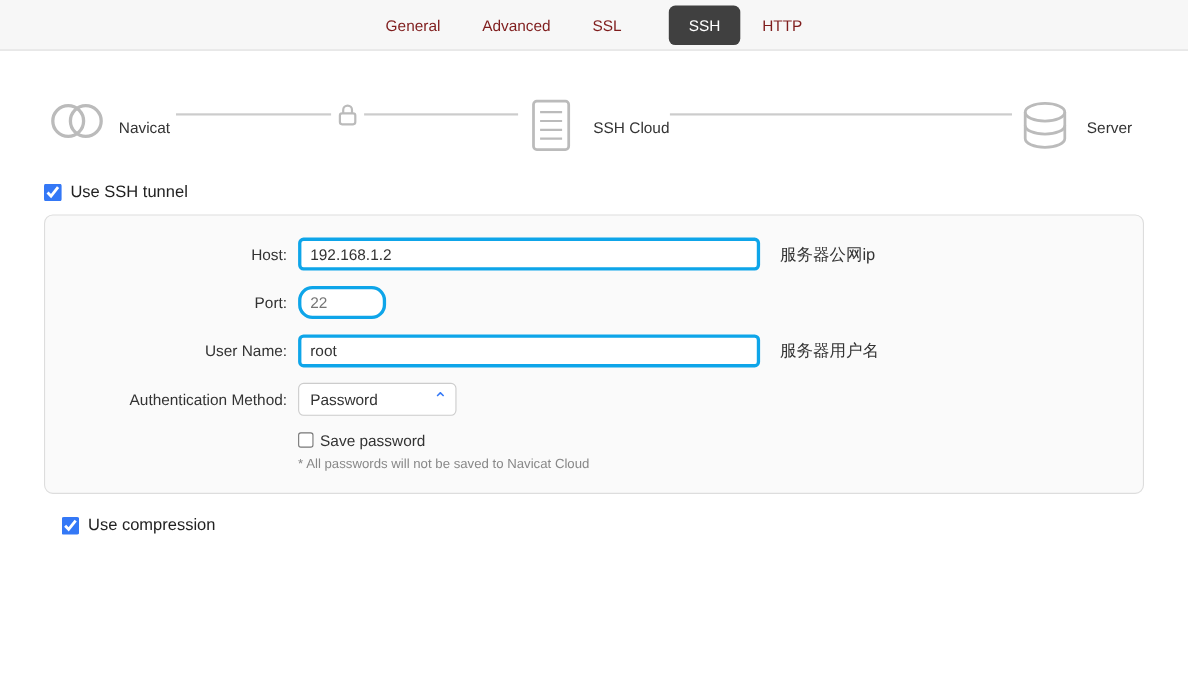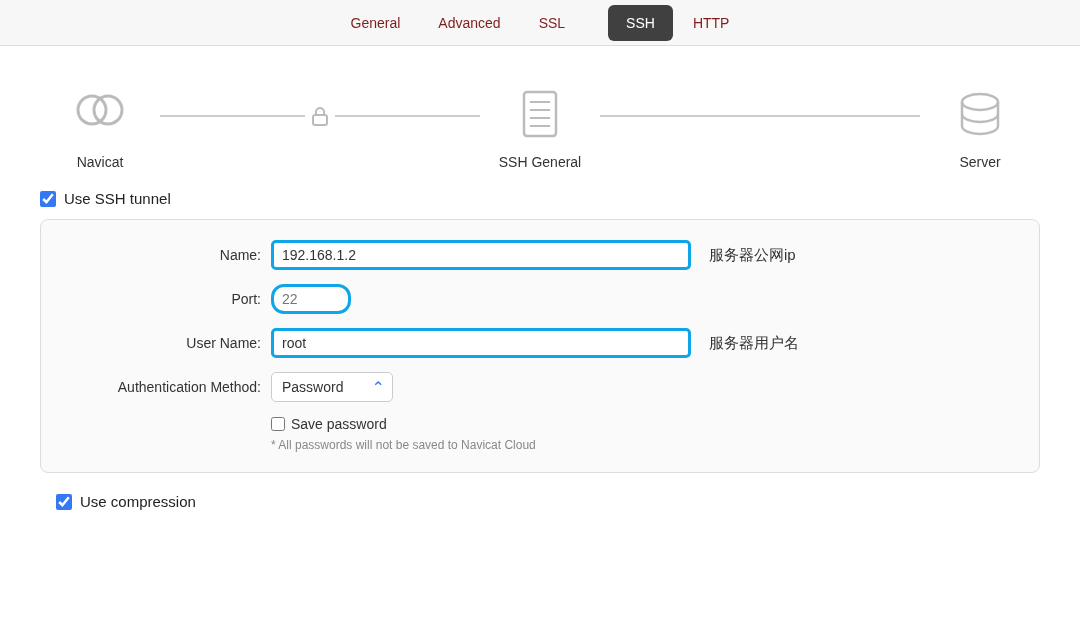--- a/index.html
+++ b/index.html
@@ -46,21 +46,21 @@
     
     .ssh-diagram {
       display: flex;
       align-items: center;
       justify-content: center;
       padding: 20px 0 10px 0;
       gap: 0;
     }
     .diagram-node {
       display: flex;
-      flex-direction: column;
+      flex-direction: row;
       align-items: center;
       gap: 8px;
       min-width: 120px;
     }
     .diagram-icon {
       width: 60px;
       height: 60px;
       display: flex;
       align-items: center;
       justify-content: center;
@@ -168,21 +168,21 @@
       -webkit-appearance: none;
       background: #fff;
       border: 1px solid #ccc;
       border-radius: 5px;
       padding: 4px 28px 4px 10px;
       font-size: 14px;
       height: 30px;
       color: #333;
       cursor: pointer;
       outline: none;
-      width: 122px;
+      width: 144px;
     }
     .auth-select-arrow {
       position: absolute;
       right: 8px;
       top: 50%;
       transform: translateY(-50%);
       pointer-events: none;
       color: #3478f6;
       font-size: 16px;
     }
@@ -272,21 +272,21 @@
     <div class="diagram-node">
       <div class="diagram-icon">
         <svg width="44" height="56" viewBox="0 0 44 56" fill="none">
           <rect x="6" y="4" width="32" height="44" rx="3" stroke="#bbb" stroke-width="2.5" fill="none"></rect>
           <line x1="12" y1="14" x2="32" y2="14" stroke="#bbb" stroke-width="2"></line>
           <line x1="12" y1="22" x2="32" y2="22" stroke="#bbb" stroke-width="2"></line>
           <line x1="12" y1="30" x2="32" y2="30" stroke="#bbb" stroke-width="2"></line>
           <line x1="12" y1="38" x2="32" y2="38" stroke="#bbb" stroke-width="2"></line>
         </svg>
       </div>
-      <span class="diagram-label">SSH General</span>
+      <span class="diagram-label">SSH Cloud</span>
     </div>
 
     <div class="diagram-line"></div>
 
     <div class="diagram-node">
       <div class="diagram-icon">
         <svg width="56" height="56" viewBox="0 0 56 56" fill="none">
           <ellipse cx="28" cy="14" rx="18" ry="8" stroke="#bbb" stroke-width="2.5" fill="none"></ellipse>
           <path d="M10 14v12c0 4.4 8 8 18 8s18-3.6 18-8V14" stroke="#bbb" stroke-width="2.5" fill="none"></path>
           <path d="M10 26v12c0 4.4 8 8 18 8s18-3.6 18-8V26" stroke="#bbb" stroke-width="2.5" fill="none"></path>
@@ -297,21 +297,21 @@
   </div>
 
   <div class="tunnel-checkbox-row">
     <input type="checkbox" checked="" style="">
     <span class="tunnel-label">Use SSH tunnel</span>
   </div>
 
   <div class="form-card">
 
     <div class="form-row">
-      <span class="form-label">Name:</span>
+      <span class="form-label">Host:</span>
       <input type="text" class="form-input input-host" value="192.168.1.2" style="">
       <span class="annotation">服务器公网ip</span>
     </div>
 
     <div class="form-row">
       <span class="form-label">Port:</span>
       <input type="text" class="form-input input-port" placeholder="22" style="">
     </div>
 
     <div class="form-row">

